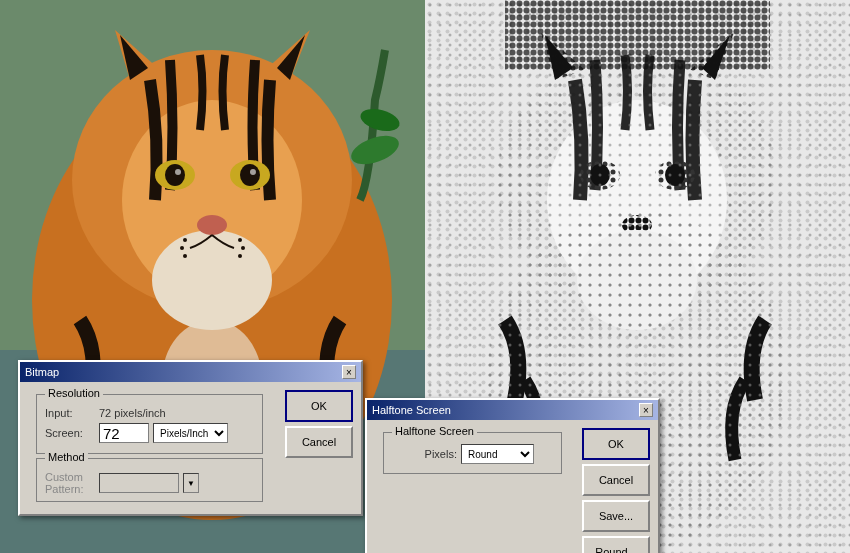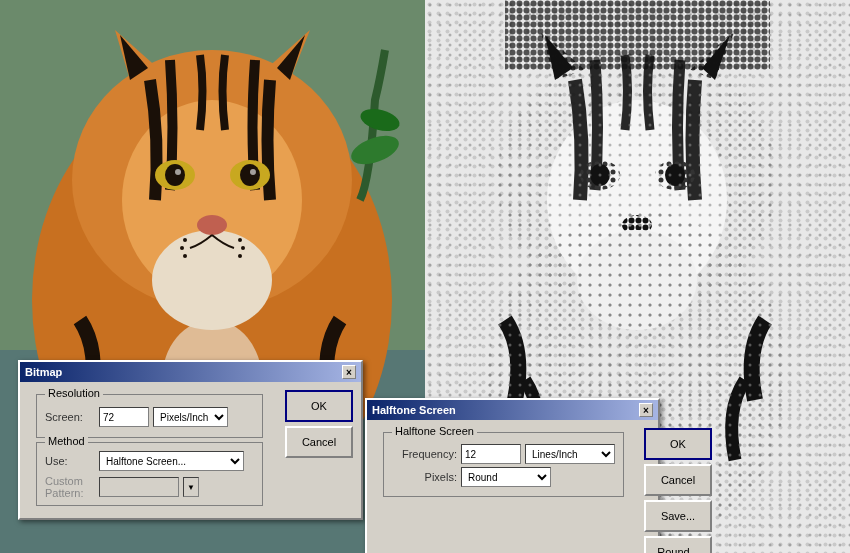--- a/index.html
+++ b/index.html
@@ -44,21 +44,21 @@
     }
 
     .dialog-titlebar {
       background: linear-gradient(to right, #0a246a, #a6b5e4);
       color: white;
       padding: 3px 5px;
       display: flex;
       justify-content: space-between;
       align-items: center;
       font-size: 11px;
-      font-weight: bold;
+      font-weight: normal;
     }
 
     .dialog-close {
       width: 14px;
       height: 14px;
       background: #d4d0c8;
       border: 1px solid #808080;
       border-top-color: #ffffff;
       border-left-color: #ffffff;
       display: flex;
@@ -102,21 +102,21 @@
       min-width: 50px;
     }
 
     .dialog-input {
       width: 50px;
       height: 20px;
       border: 1px solid #808080;
       border-top-color: #404040;
       border-left-color: #404040;
       background: white;
-      font-size: 10px;
+      font-size: 15px;
       padding: 1px 3px;
     }
 
     .dialog-input-wide {
       width: 60px;
     }
 
     .dialog-select {
       height: 20px;
       border: 1px solid #808080;
@@ -373,36 +373,34 @@
       <span>×</span>
     </div>
   </div>
   <div class="dialog-content">
     <div style="display:flex; gap:6px;">
       <div style="flex:1;">
 
         <div class="group-box">
           <span class="group-box-label">Resolution</span>
           <div class="dialog-row">
+            <span class="dialog-label static-text">Input:</span>
+            <span class="static-text">72 pixels/inch</span>
+          </div>
+          <div class="dialog-row">
             <span class="dialog-label static-text">Screen:</span>
             <input class="dialog-input" type="text" value="72" style="">
             <select class="dialog-select">
               <option>Pixels/Inch</option>
             </select>
           </div>
         </div>
 
         <div class="group-box">
           <span class="group-box-label">Method</span>
-          <div class="method-row">
-            <span class="dialog-label static-text">Use:</span>
-            <select class="dialog-select" style="width:145px;">
-              <option>Halftone Screen...</option>
-            </select>
-          </div>
           <div class="custom-pattern-row">
             <span class="static-text" style="width:50px; color:#888; font-size:11px;">Custom Pattern:</span>
             <div class="custom-pattern-input"></div>
             <div class="custom-arrow">▼</div>
           </div>
         </div>
       </div>
 
       <div class="buttons-col">
         <button class="dialog-button default-btn">OK</button>
@@ -419,32 +417,25 @@
       <span>×</span>
     </div>
   </div>
   <div class="dialog-content">
     <div style="display:flex; gap:6px;">
       <div style="flex:1;">
 
         <div class="group-box">
           <span class="group-box-label">Halftone Screen</span>
 
-          <div class="freq-row">
-            <span class="field-label static-text">Frequency:</span>
-            <input class="dialog-input dialog-input-wide" type="text" value="12" style="">
-            <select class="dialog-select" style="width:90px;">
-              <option>Lines/Inch</option>
-            </select>
-          </div>
 
 
           <div class="shape-row">
             <span class="field-label static-text">Pixels:</span>
-            <select class="dialog-select" style="width:90px;">
+            <select class="dialog-select" style="width:73px;">
               <option>Round</option>
             </select>
           </div>
         </div>
       </div>
 
       <div class="halftone-buttons-col">
         <button class="dialog-button default-btn">OK</button>
         <button class="dialog-button">Cancel</button>
         <button class="dialog-button">Save...</button>

